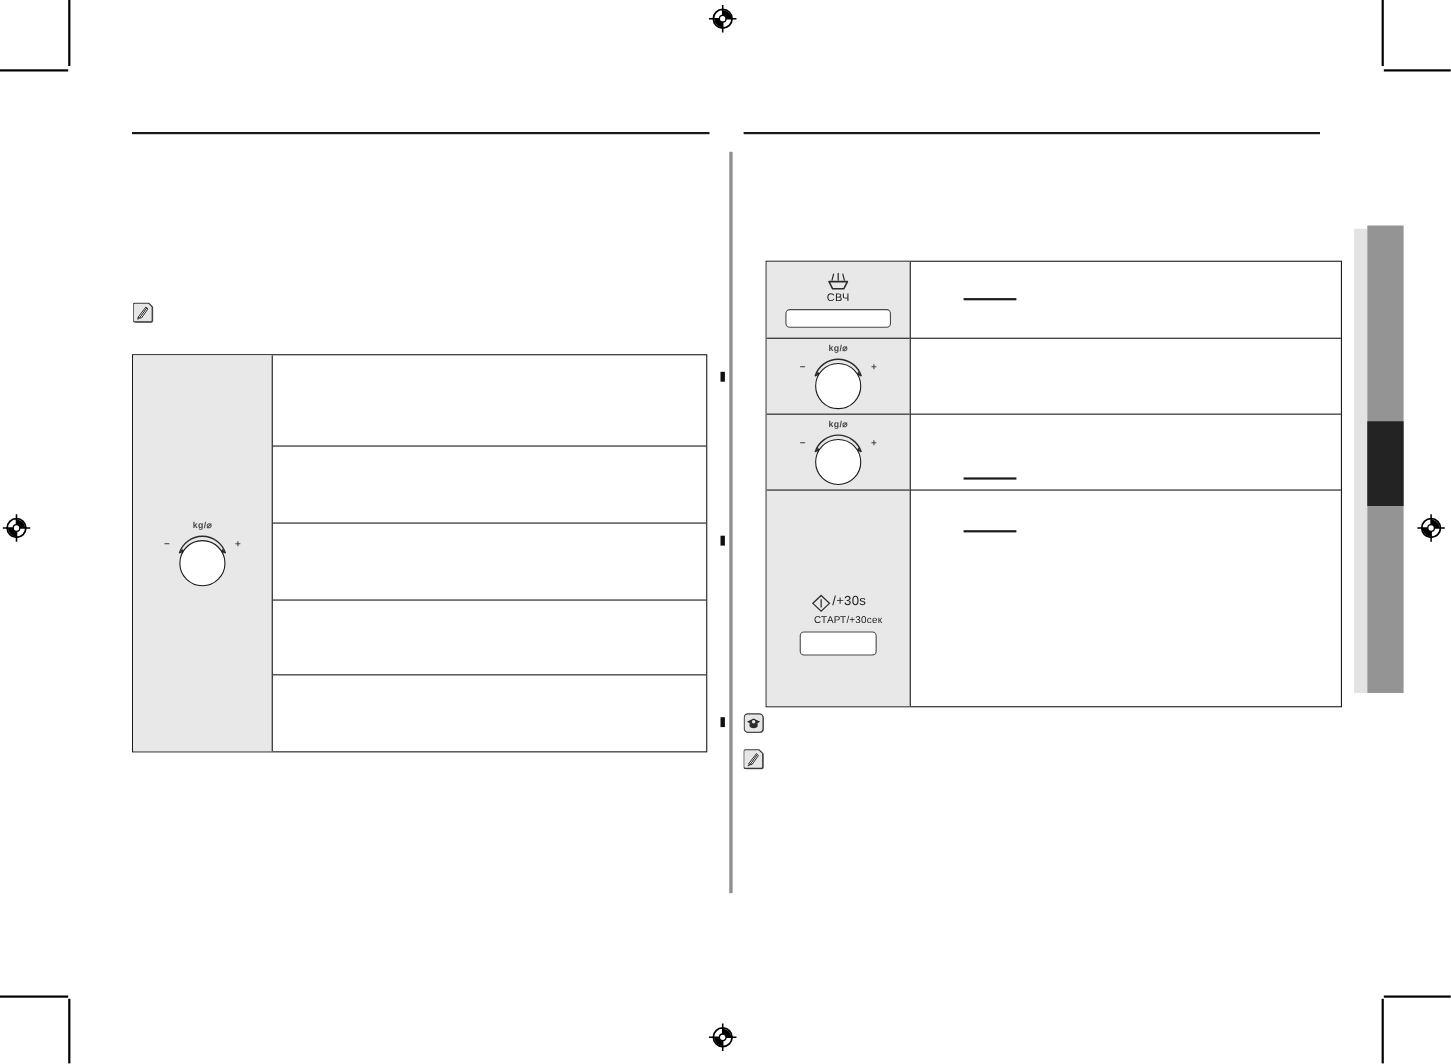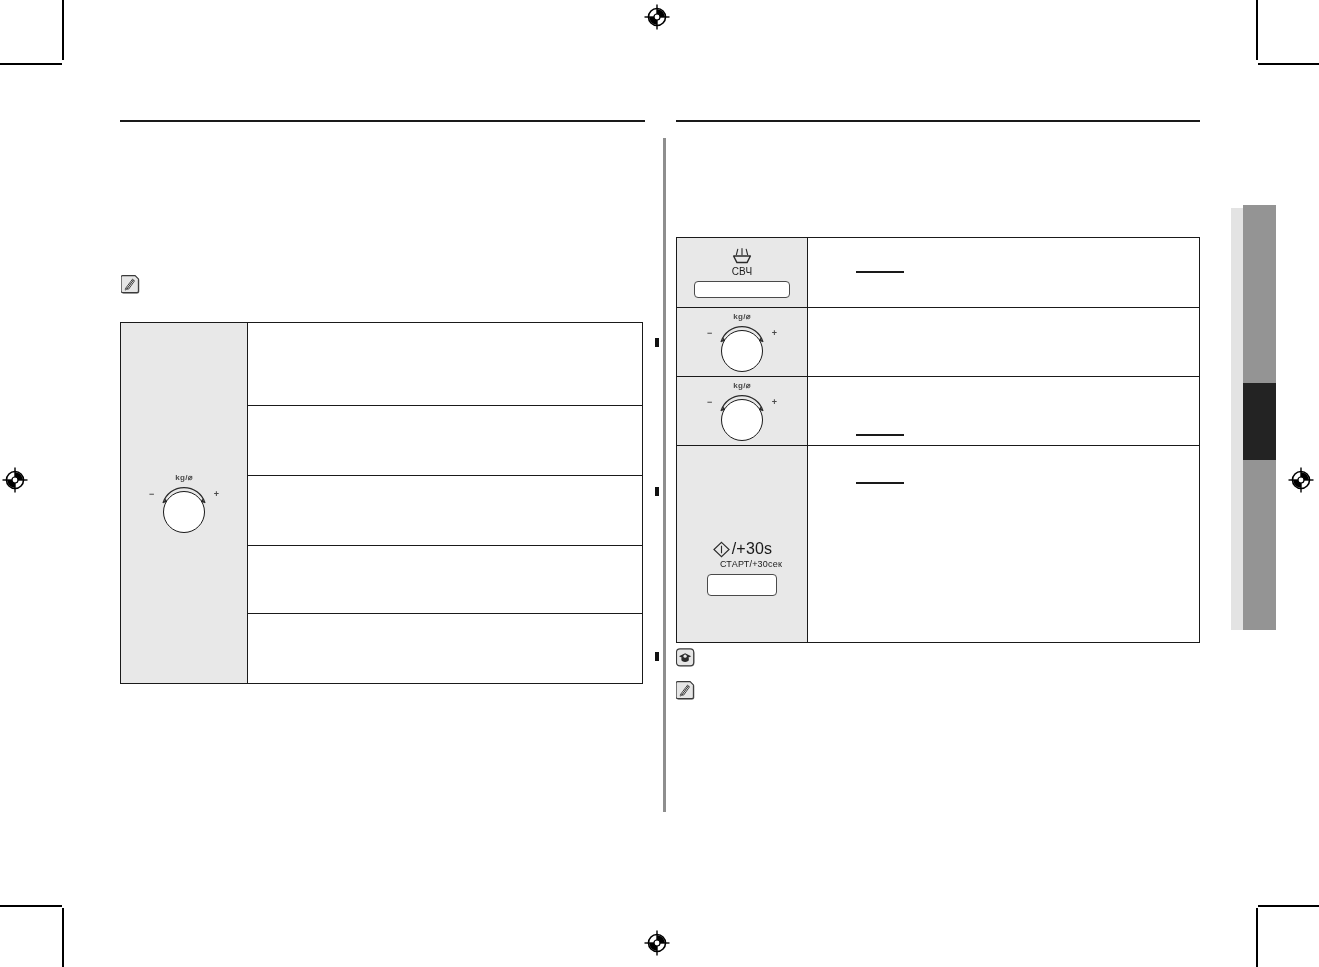--- a/index.html
+++ b/index.html
@@ -314,21 +314,21 @@
         <span></span>
       </div>
       <div class="row-line" style="height:69px;">
         <span></span>
       </div>
     </div>
   </div>
 
   <div class="head-rule" style="left:676px; top:120px; width:524px;"></div>
 
-  <div class="spec-table" style="left:676px; top:237px; width:524px; height:406px;">
+  <div class="spec-table" style="left:696px; top:237px; width:524px; height:406px;">
     <div class="col-icon" style="width:131px;">
 
       <div class="icon-cell sep" style="height:70px;">
         <div class="ctl">
           <div style="line-height:0;">
             <svg viewBox="0 0 30 20" width="28" height="19" aria-hidden="true">
               <path d="M10.5 2.2 L9.0 8.0 M15.0 1.4 L15.0 8.0 M19.5 2.2 L21.0 8.0" stroke="#2b2b2b" stroke-width="1.2" stroke-linecap="round"></path>
               <path d="M6.0 9.5 h18.0 l-3.6 7.0 h-10.8 z" fill="none" stroke="#2b2b2b" stroke-width="1.5" stroke-linejoin="round"></path>
             </svg>
           </div>
@@ -368,21 +368,21 @@
             </div>
             <span class="dial-minus">−</span>
             <span class="dial-plus">+</span>
             <div class="dial-circle"></div>
           </div>
         </div>
       </div>
 
       <div class="icon-cell" style="height:196px;">
         <div class="ctl" style="margin-top:48px;">
-          <div class="ctl-caption" style="display:flex; align-items:flex-end; gap:1px; font-size:16px;">
+          <div class="ctl-caption" style="display:flex; align-items:flex-start; gap:1px; font-size:12px;">
             <span style="line-height:0;">
               <svg viewBox="0 0 20 18" width="19" height="17" aria-hidden="true">
                 <path d="M10 1.4 L18 9 L10 16.6 L2 9 z" fill="none" stroke="#2b2b2b" stroke-width="1.2"></path>
                 <line x1="10" y1="5" x2="10" y2="13" stroke="#2b2b2b" stroke-width="1.2"></line>
               </svg>
             </span>
             <span>/+30s</span>
           </div>
           <div class="ctl-caption small" style="margin-top:1px;margin-left:18px;">СТАРТ/+30сек</div>
           <div class="ctl-btn" style="width:70px; height:22px; margin-top:5px;"></div>

